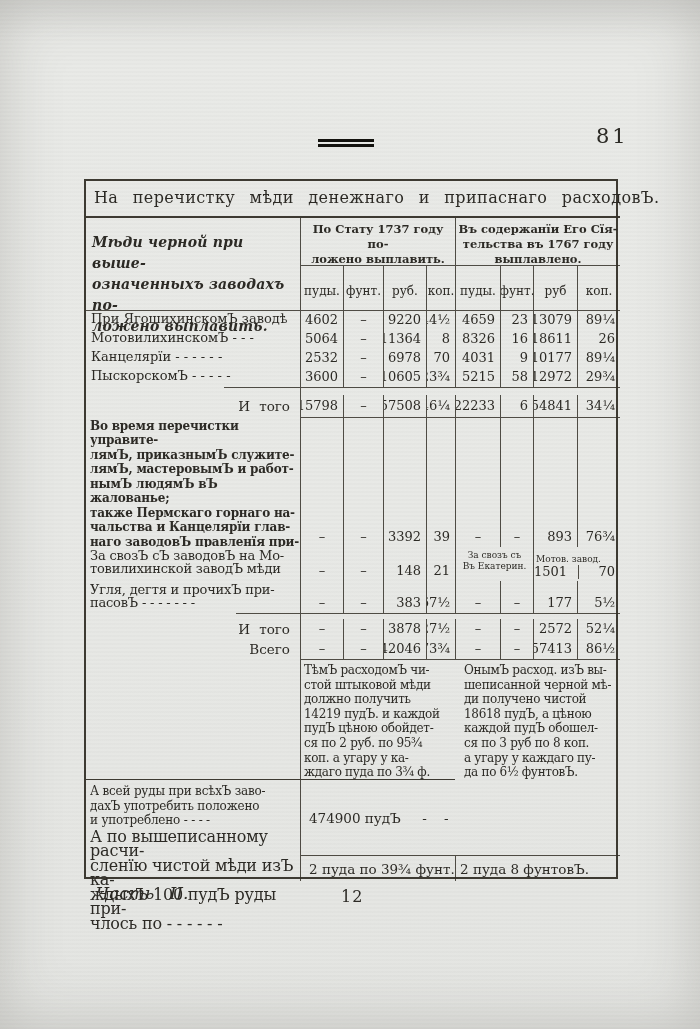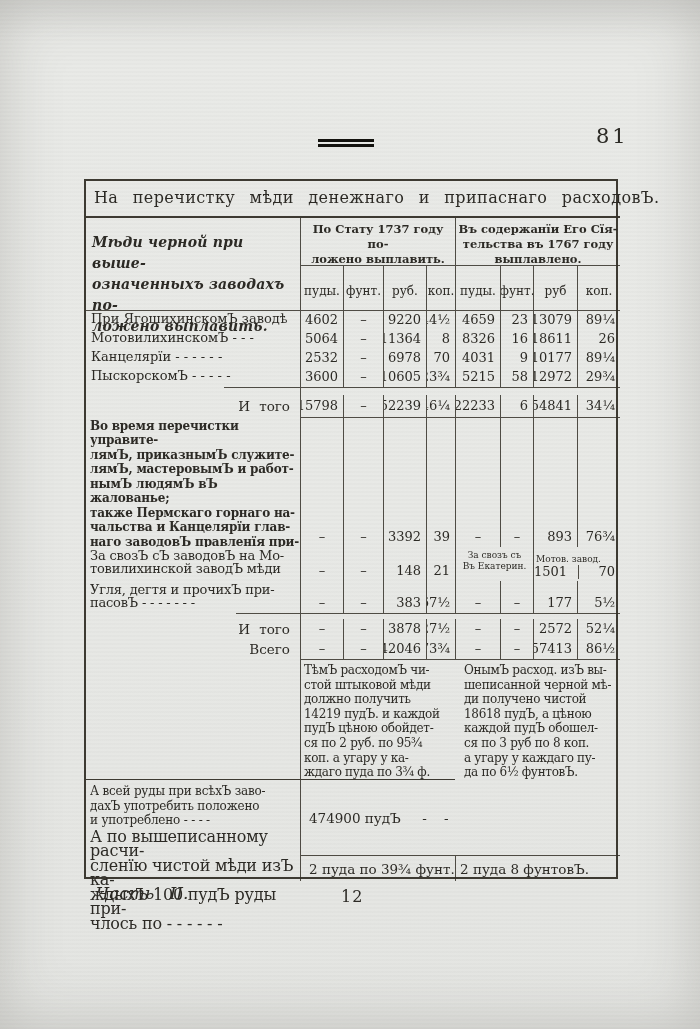--- a/index.html
+++ b/index.html
@@ -162,21 +162,21 @@
   <div class="cell num v" style="grid-area:7/9">29¾</div>
 
   <div class="cell rulestub" style="grid-area:8/1">
       <div class="inner"></div>
     </div>
   <div class="cell rulespan v" style="grid-area:8/2/9/10"></div>
 
   <div class="cell itglbl" style="grid-area:9/1">И того</div>
   <div class="cell num v" style="grid-area:9/2">15798</div>
   <div class="cell num dash v" style="grid-area:9/3">–</div>
-  <div class="cell num v" style="grid-area:9/4">52239</div>
+  <div class="cell num v" style="grid-area:9/4">57508</div>
   <div class="cell num v" style="grid-area:9/5">46¼</div>
   <div class="cell num v" style="grid-area:9/6">22233</div>
   <div class="cell num v" style="grid-area:9/7">6</div>
   <div class="cell num v" style="grid-area:9/8">54841</div>
   <div class="cell num v" style="grid-area:9/9">34¼</div>
 
   <div class="cell para pre" style="grid-area:10/1">Во время перечистки управите-
 лямЪ, приказнымЪ служите-
 лямЪ, мастеровымЪ и работ-
 нымЪ людямЪ вЪ жалованье;

